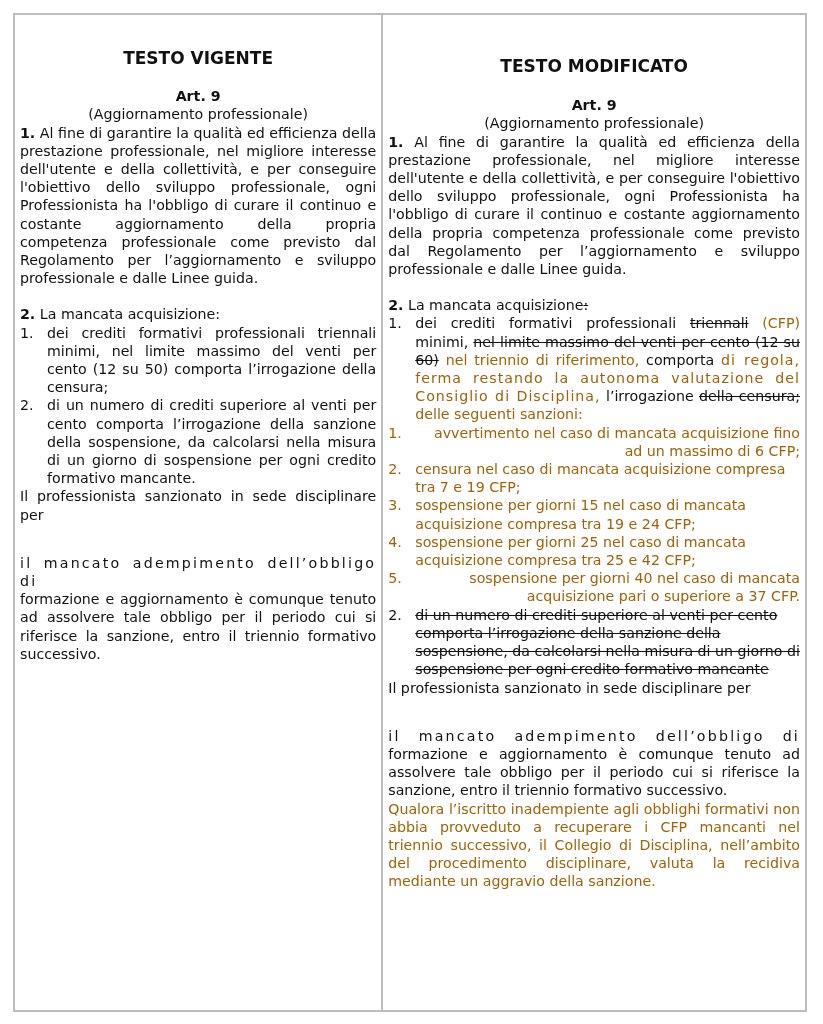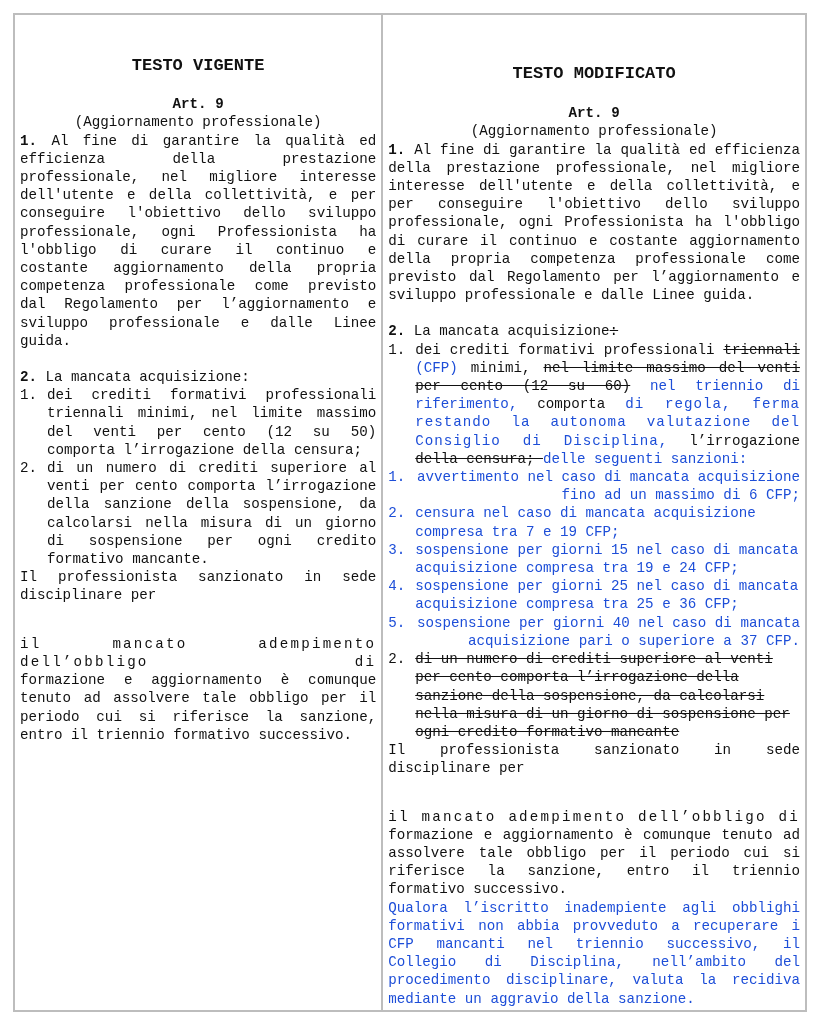--- a/index.html
+++ b/index.html
@@ -1,34 +1,34 @@
 <!DOCTYPE html>
 <html><head>
 <meta charset="utf-8">
 <style>
   html, body { margin:0; padding:0; background:#ffffff; }
   body { width:823px; height:1024px; position:relative; overflow:hidden;
          font-family:"DejaVu Sans", sans-serif; color:#111; }
   .table { position:absolute; left:13px; top:13px; width:794px; height:999px;
            border:2px solid #bdbdbd; box-sizing:border-box; display:flex; }
-  .col { box-sizing:border-box; height:100%; padding:16px 5px; font-size:14.2px; line-height:18.2px;font-family:Liberation Mono, monospace; }
+  .col { box-sizing:border-box; height:100%; padding:8px 5px; font-size:14.2px; line-height:18.2px; }
   .col.left { width:397px; border-right:2px solid #bdbdbd; }
   .col.right { width:455px; }
   .head { font-weight:bold; font-size:17px; text-align:center; }
   .left .head { margin-top:26px; margin-bottom:20px; }
   .right .head { margin-top:34px; margin-bottom:21px; }
   .art { text-align:center; font-weight:bold; }
   .sub { text-align:center; }
   .just { text-align:justify; }
   .gap { height:18px; }
   ol.lst { list-style:none; margin:0; padding:0; }
   ol.lst li { display:flex; text-align:justify; }
   ol.lst li .n { width:27px; flex:none; }
   ol.lst li .t { flex:1; }
-  .red { color:#1d4ed8; }
+  .red { color:#a16207; }
   .del { text-decoration:line-through; }
   .wide { letter-spacing:2.2px;margin-top:30px; }
   .wide2 { letter-spacing:1px; }
 </style>
 </head>
 <body>
 
 <div class="table">
 
   <div class="col left">
@@ -76,21 +76,21 @@
       <li>
           <span class="n">2.</span>
           <span class="t" style="text-align:left">censura nel caso di mancata acquisizione compresa tra 7 e 19 CFP;</span>
         </li>
       <li>
           <span class="n">3.</span>
           <span class="t" style="text-align:left">sospensione per giorni 15 nel caso di mancata acquisizione compresa tra 19 e 24 CFP;</span>
         </li>
       <li>
           <span class="n">4.</span>
-          <span class="t" style="text-align:left">sospensione per giorni 25 nel caso di mancata acquisizione compresa tra 25 e 36 CFP;</span>
+          <span class="t" style="text-align:left">sospensione per giorni 25 nel caso di mancata acquisizione compresa tra 25 e 42 CFP;</span>
         </li>
       <li>
           <span class="n">5.</span>
           <span class="t" style="text-align:right">sospensione per giorni 40 nel caso di mancata acquisizione pari o superiore a 37 CFP.</span>
         </li>
     </ol>
     <ol class="lst">
       <li>
           <span class="n">2.</span>
           <span class="t del" style="text-align:left">di un numero di crediti superiore al venti per cento comporta l’irrogazione della sanzione della sospensione, da calcolarsi nella misura di un giorno di sospensione per ogni credito formativo mancante</span>

